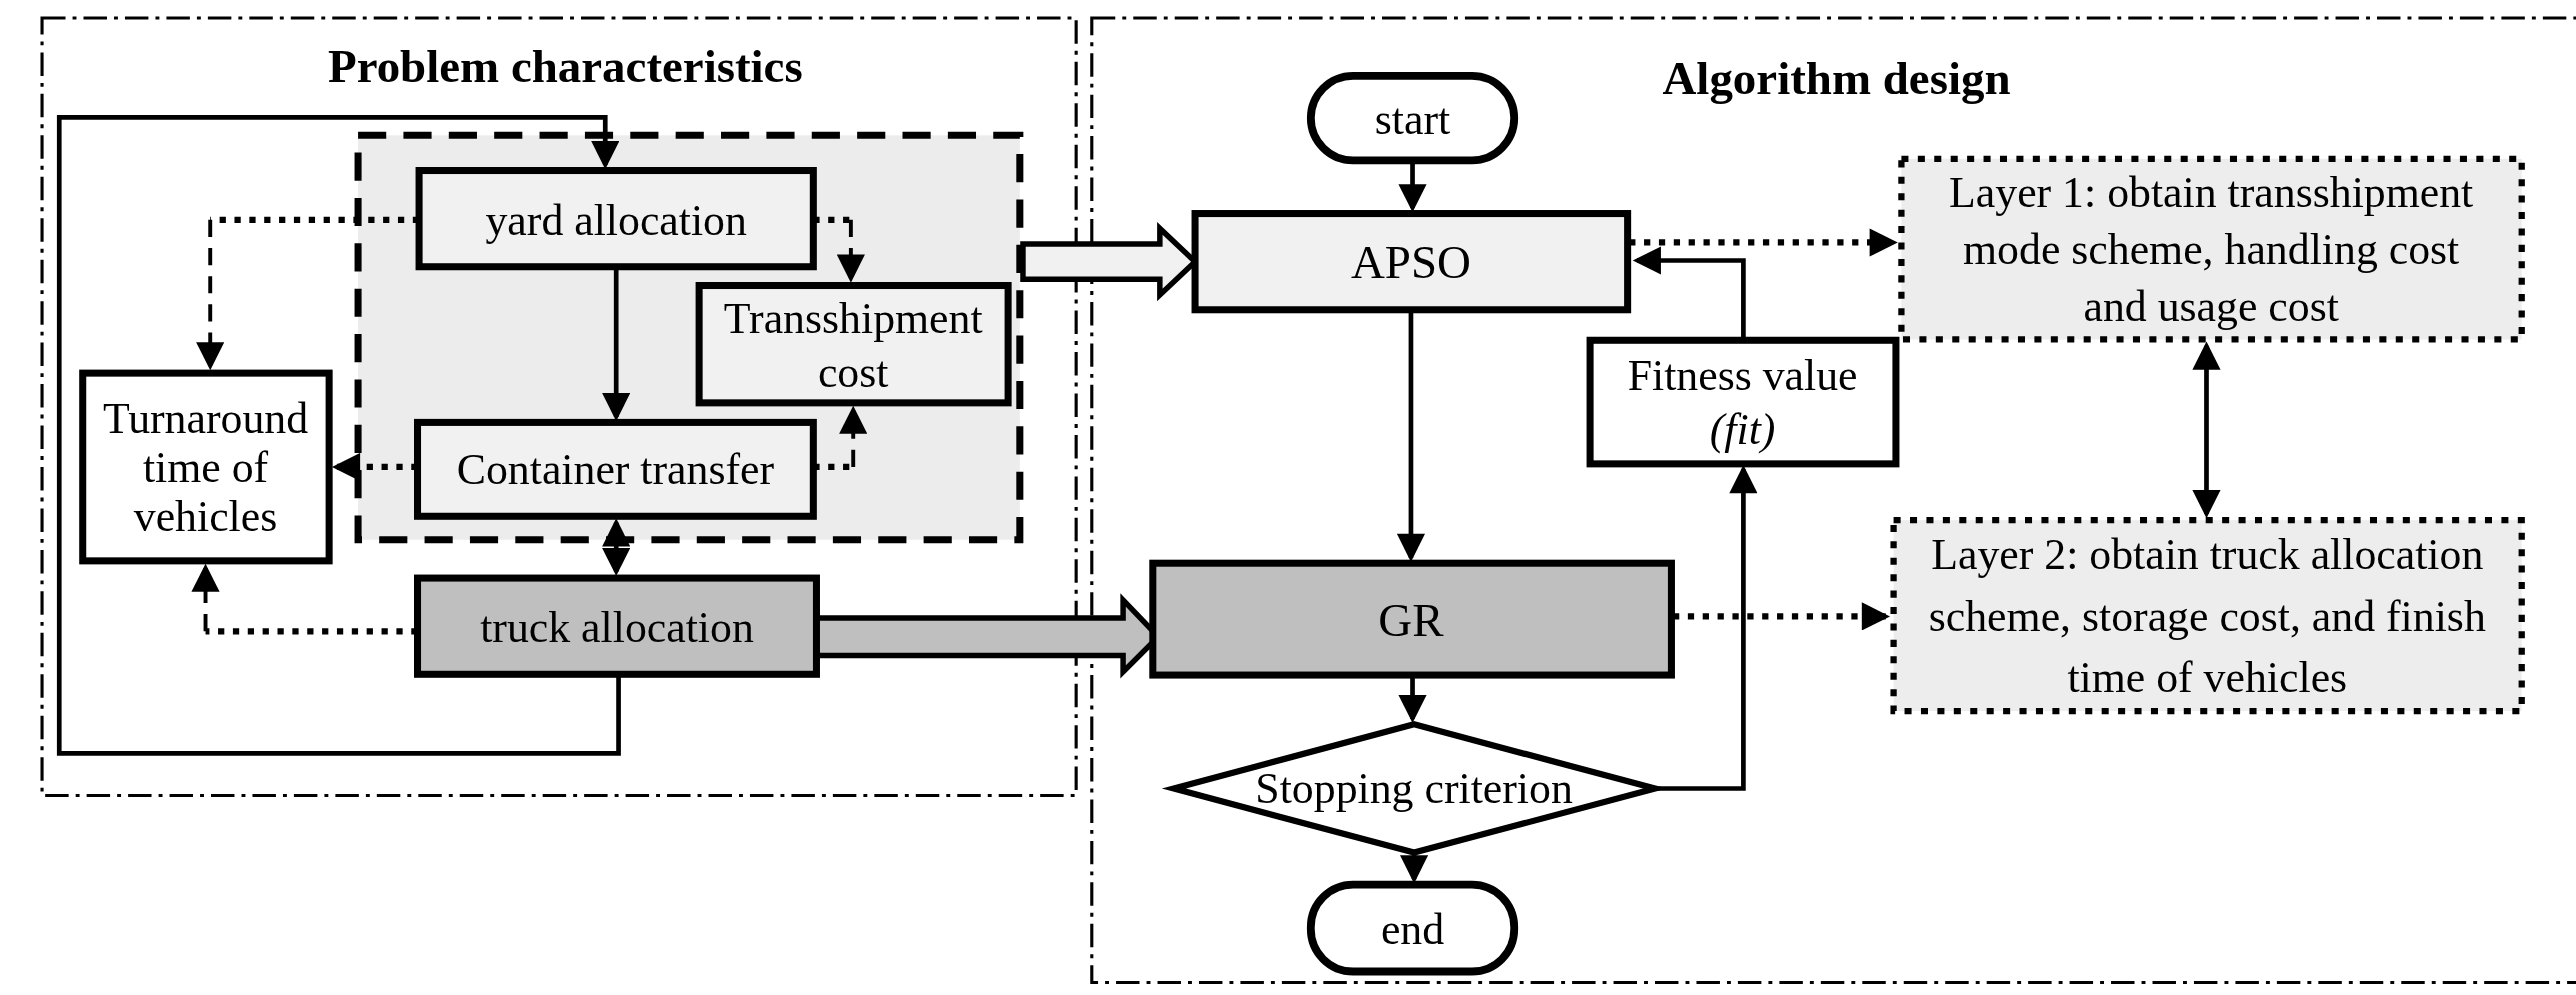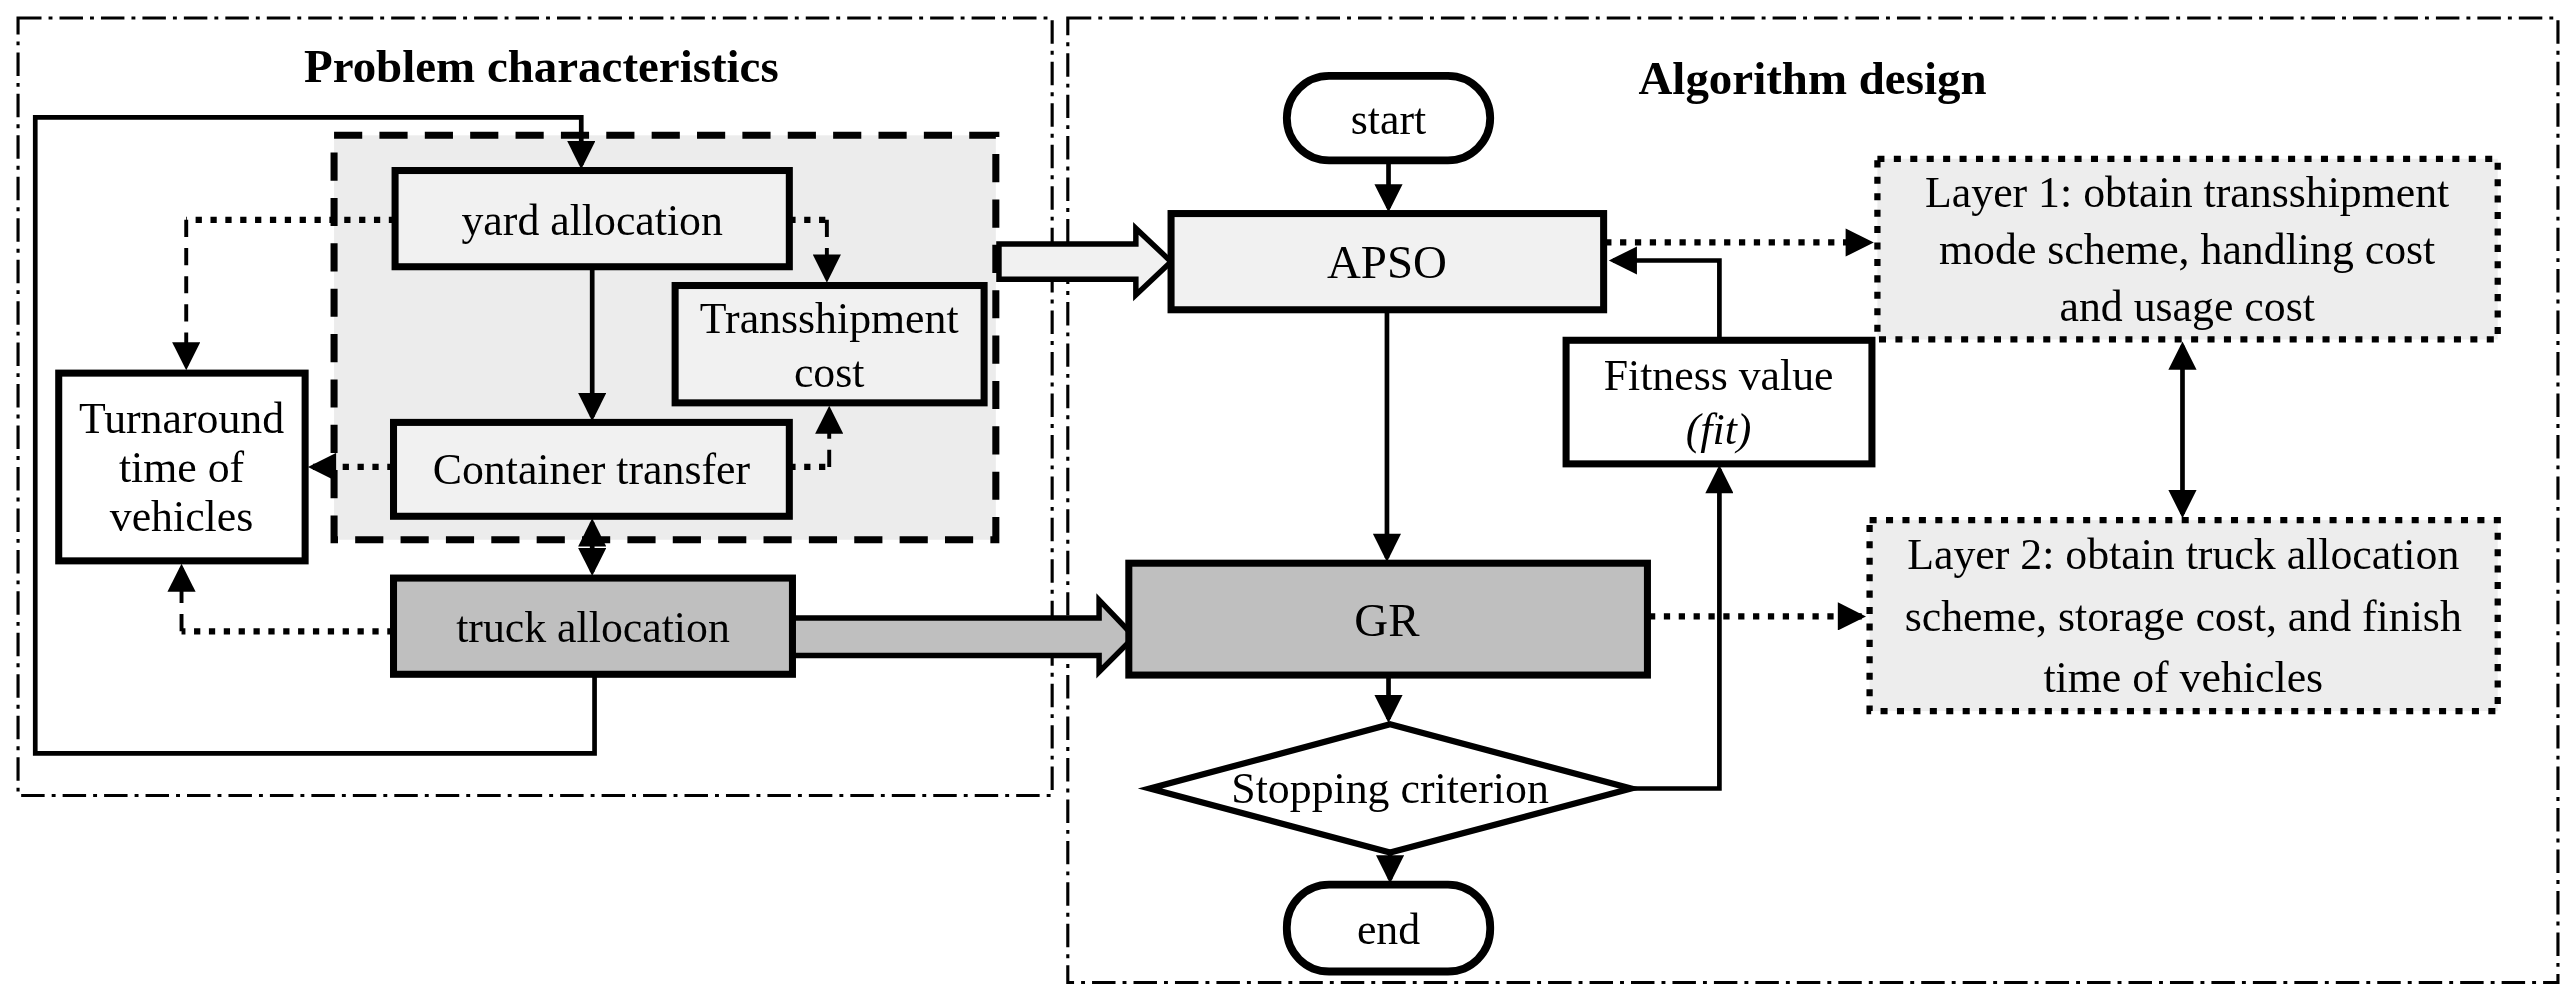--- a/index.html
+++ b/index.html
@@ -1,20 +1,21 @@
 <!DOCTYPE html>
 <html style="font-size:12.5px"><head>
 <meta charset="utf-8">
 <style>
   html,body{margin:0;padding:0;background:#ffffff;}
   #stage{
     position:relative;
     width:2216px;height:995px;
     background:#ffffff;
     font-family:"Liberation Serif","DejaVu Serif",serif;
+    margin-left:24px;
   }
   svg{position:absolute;left:0;top:0;width:2576px;height:995px;}
   text{
     font-family:"Liberation Serif","DejaVu Serif",serif;
     fill:#000000;
   }
   .node-label{font-size:56px;}
   .big-label{font-size:60px;}
   .panel-title{font-size:60px;font-weight:bold;}
   .italic{font-style:italic;}

